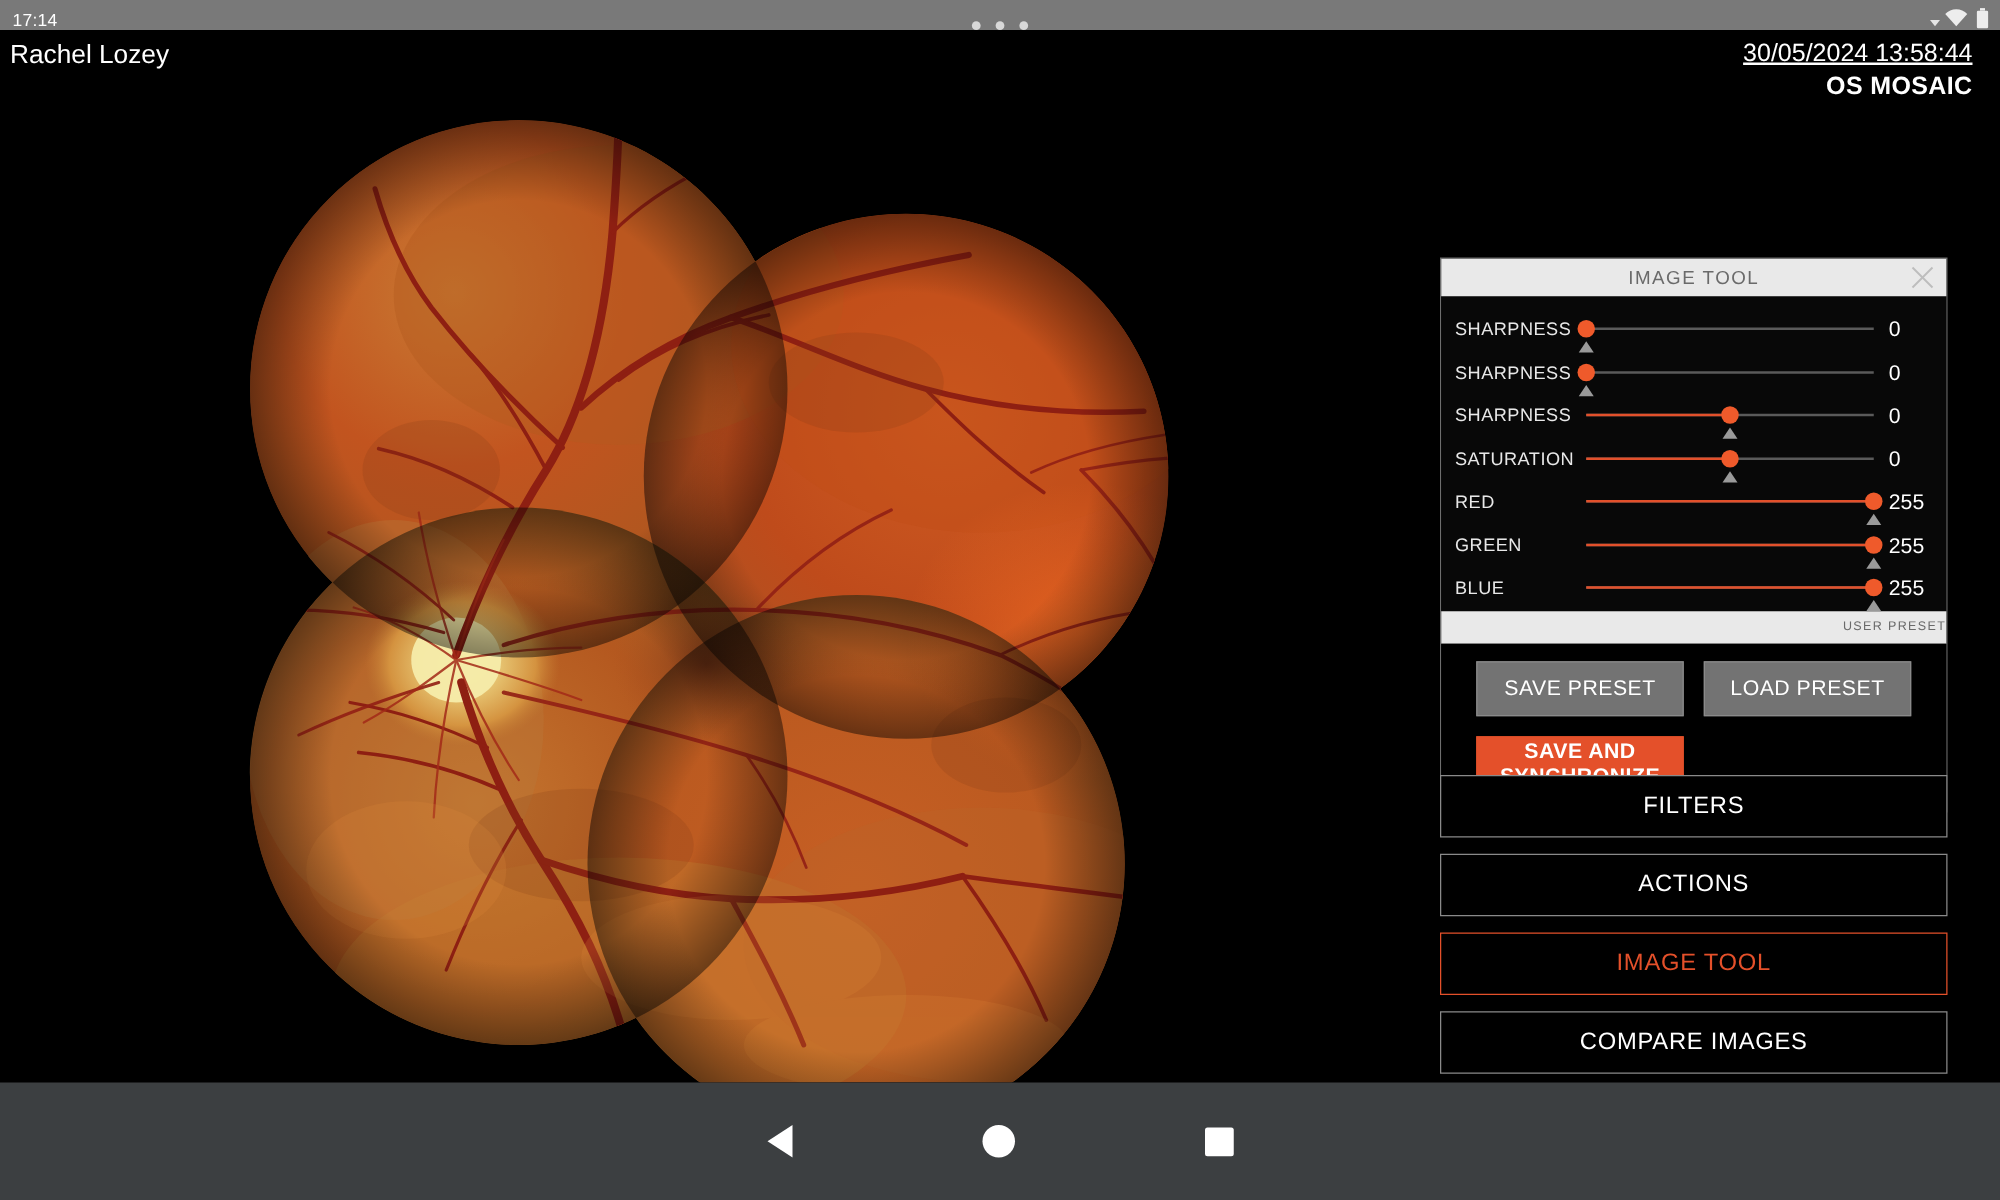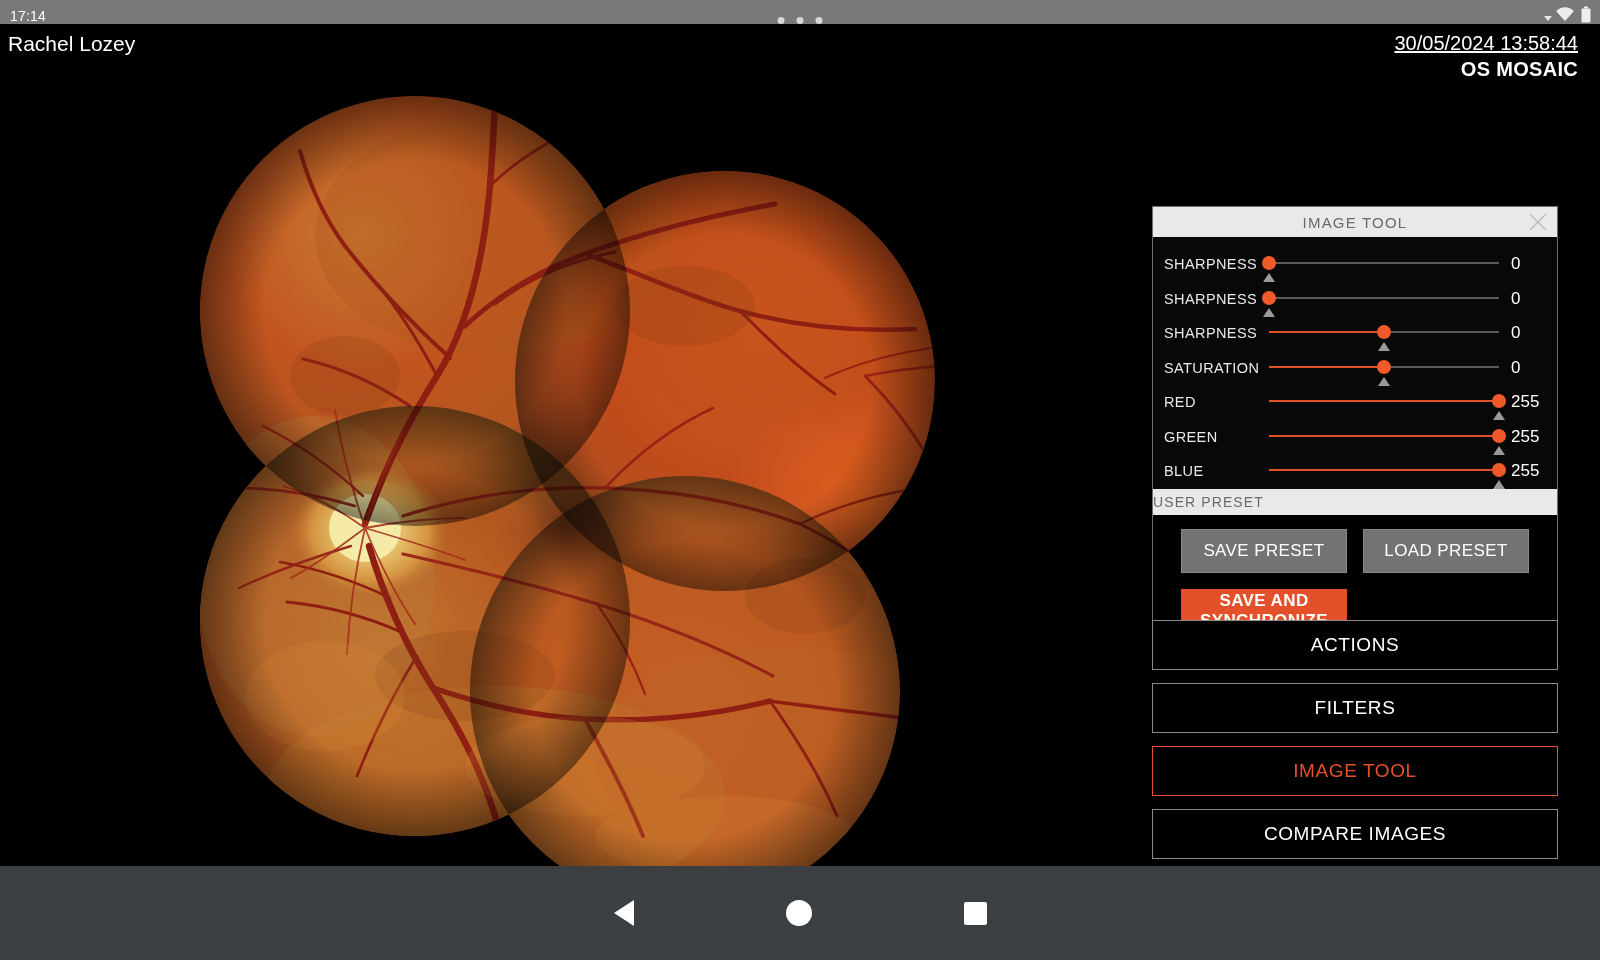--- a/index.html
+++ b/index.html
@@ -49,22 +49,22 @@
   .sl-track-wrap { position:relative; flex:1 1 auto; height:34px; }
   .sl-track { position:absolute; left:0; right:0; top:15px; height:2px; background:#5a5a5a;}
   .sl-fill  { position:absolute; left:0; top:15px; height:2px; background:#e2502b;}
   .sl-thumb { position:absolute; top:9px; width:14px; height:14px; border-radius:50%;
               background:#ef5a2b; margin-left:-7px; }
   .sl-caret { position:absolute; top:26px; width:0;height:0; margin-left:-6px;
               border-left:6px solid transparent;border-right:6px solid transparent;
               border-bottom:9px solid #9a9a9a; }
   .sl-value { width:58px; text-align:left; color:#fff; font-size:17px; padding-left:12px; flex:0 0 58px;}
 
-  .preset-title { height:26px; background:#e9e9e9; color:#6a6a6a; font-size:14px;
-                  letter-spacing:1.1px; display:flex; align-items:center; justify-content:flex-start;}
+  .preset-title { height:26px; background:#e9e9e9; color:#6a6a6a; font-size:10px;
+                  letter-spacing:1.1px; display:flex; align-items:center; justify-content:flex-end;}
   .preset-grid { display:grid; grid-template-columns:1fr 1fr; gap:16px; padding:14px 28px 16px 28px; background:#000;}
   .btn { border:1px solid #8a8a8a; background:#737373; color:#fff; font-size:17px;
          height:44px; display:flex; align-items:center; justify-content:center;
          letter-spacing:.4px; text-align:center; line-height:20px;}
   .btn.solid { background:#e4502a; border-color:#e4502a; font-weight:bold; }
 
   .menu { position:absolute; left:1152px; top:620px; width:406px; }
   .menu-btn { height:50px; border:1px solid #8a8a8a; background:#000; color:#fff;
               font-size:19px; letter-spacing:.6px; display:flex; align-items:center;
               justify-content:center; margin-bottom:13px;}
@@ -345,22 +345,22 @@
     </div>
 
     <div class="preset-grid">
       <div class="btn">SAVE PRESET</div>
       <div class="btn">LOAD PRESET</div>
       <div class="btn solid">SAVE AND SYNCHRONIZE</div>
     </div>
   </div>
 
   <div class="menu">
+    <div class="menu-btn">FILTERS</div>
     <div class="menu-btn">ACTIONS</div>
-    <div class="menu-btn">FILTERS</div>
     <div class="menu-btn active">IMAGE TOOL</div>
     <div class="menu-btn">COMPARE IMAGES</div>
   </div>
 
   <div class="navbar">
     <span class="nav-back"></span>
     <span class="nav-home"></span>
     <span class="nav-recents"></span>
   </div>
 

